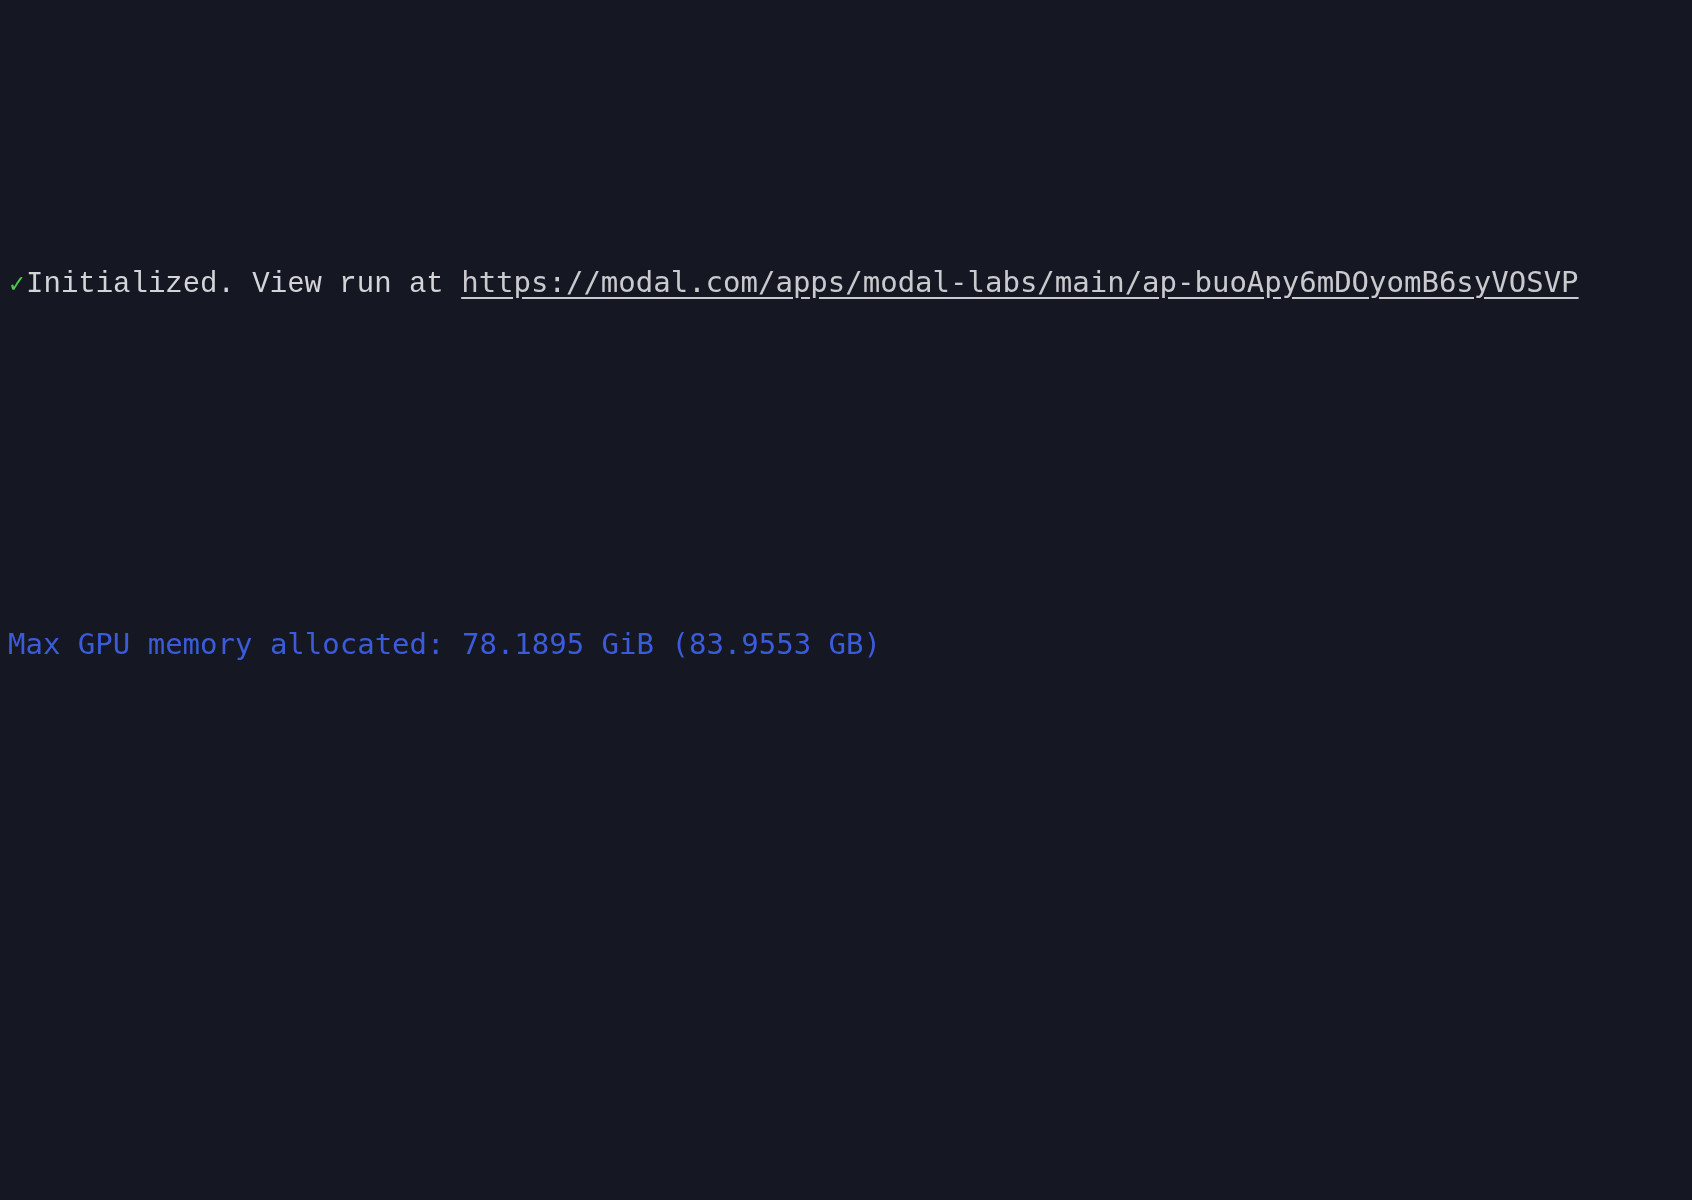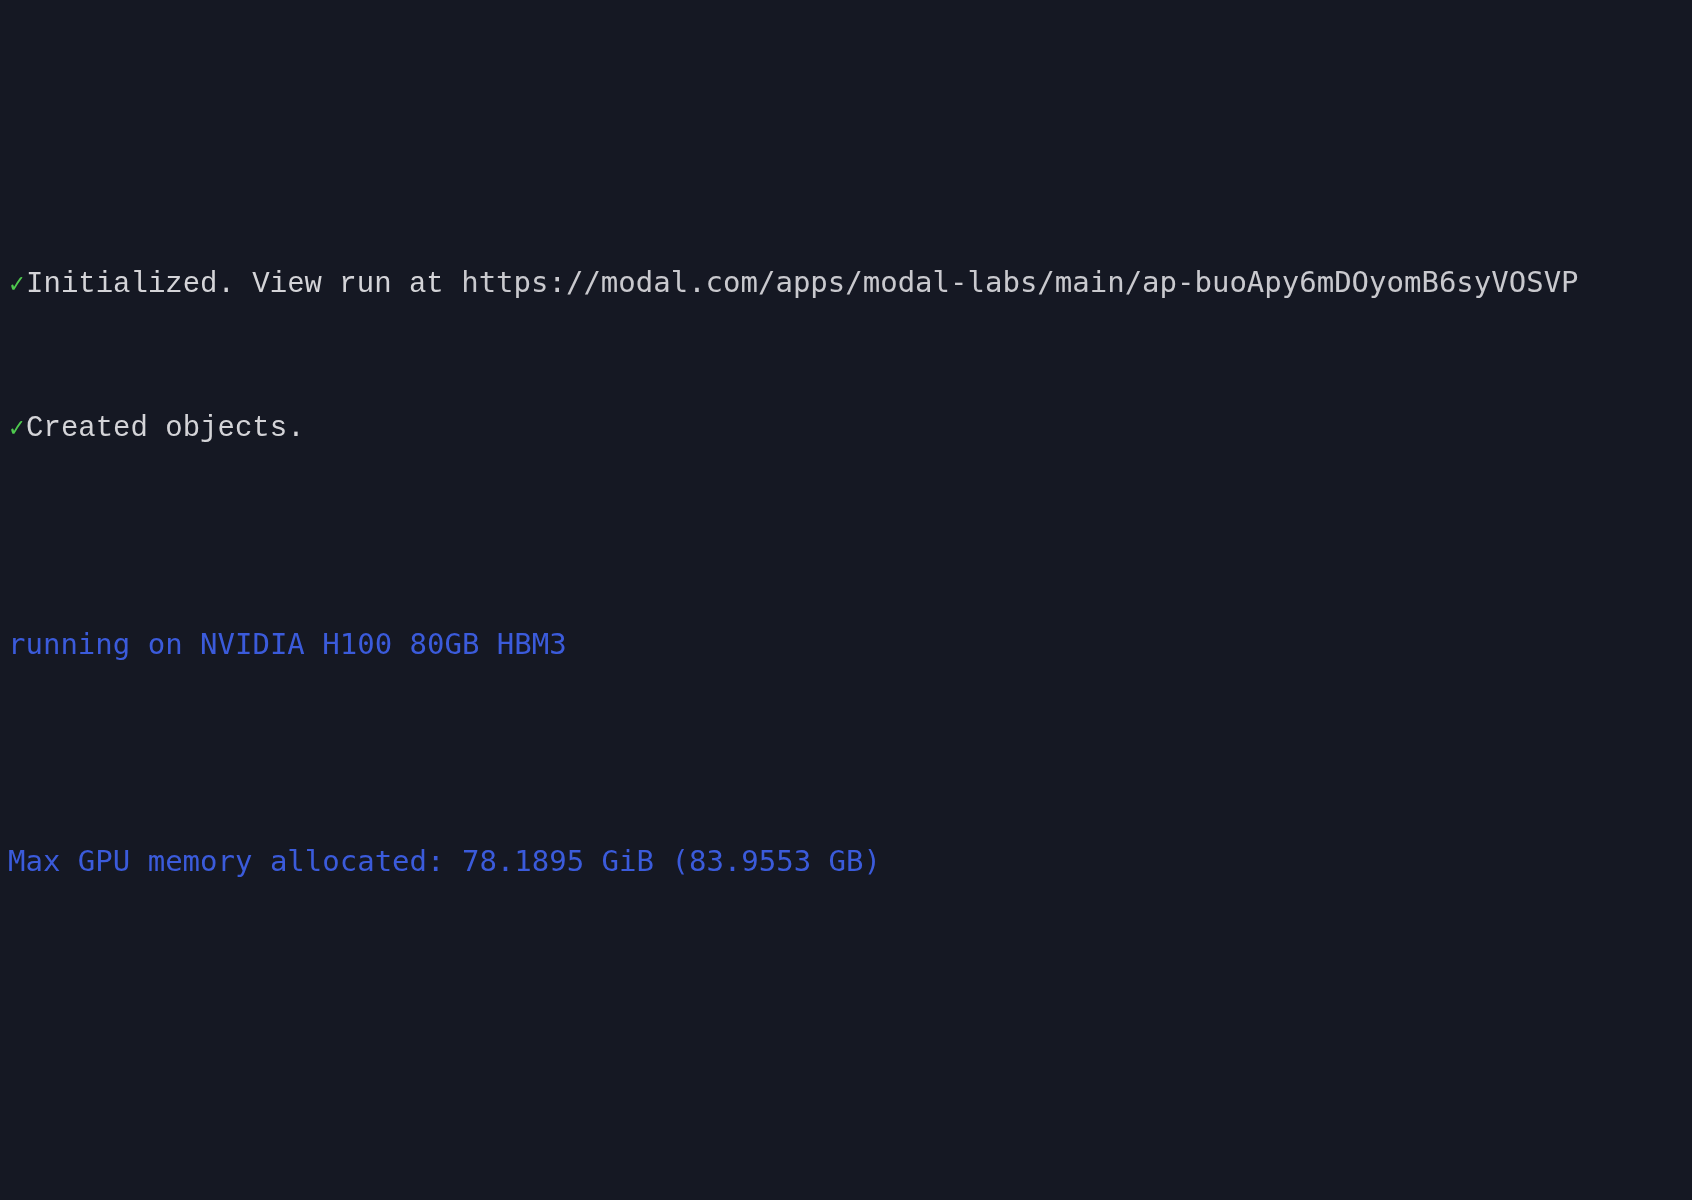--- a/index.html
+++ b/index.html
@@ -36,40 +36,38 @@
   }
   .line {
     height: 36.2px;
     white-space: pre;
     display: block;
     padding-left: 8px;
   }
   .blue  { color: #3b5bdb; }
   .white { color: #d4d4d8; font-family: Liberation Mono, monospace; }
   .tree  { color: #9a9aa2; }
-  .link  { color: #c9c9ce; text-underline-offset: 5px; margin-top: 22px; }
+  .link  { color: #c9c9ce; text-decoration: underline; text-underline-offset: 5px; margin-top: 22px; }
   .hammer { font-family: "DejaVu Sans", sans-serif; font-size: 25px; }
   .tick { color: #4ec94e; font-family: "DejaVu Sans", sans-serif; font-size: 24px; }
 </style>
 </head>
 <body>
 
 <div id="terminal">
   <div class="term-body">
 
     
     <div class="line"><span class="blue">&nbsp;</span></div>
 
     <div class="line"><span class="tick">✓</span><span class="white">Initialized. View run at </span><span class="link">https://modal.com/apps/modal-labs/main/ap-buoApy6mDOyomB6syVOSVP</span></div>
 
-    <div class="line"><span class="tick">✓</span><span class="white">Created objects.</span></div>
 
 
 
-    <div class="line blue">running on NVIDIA H100 80GB HBM3</div>
     <div class="line">&nbsp;</div>
     <div class="line blue">Max GPU memory allocated: 78.1895 GiB (83.9553 GB)</div>
     
     
     
     
     
 
     
     

